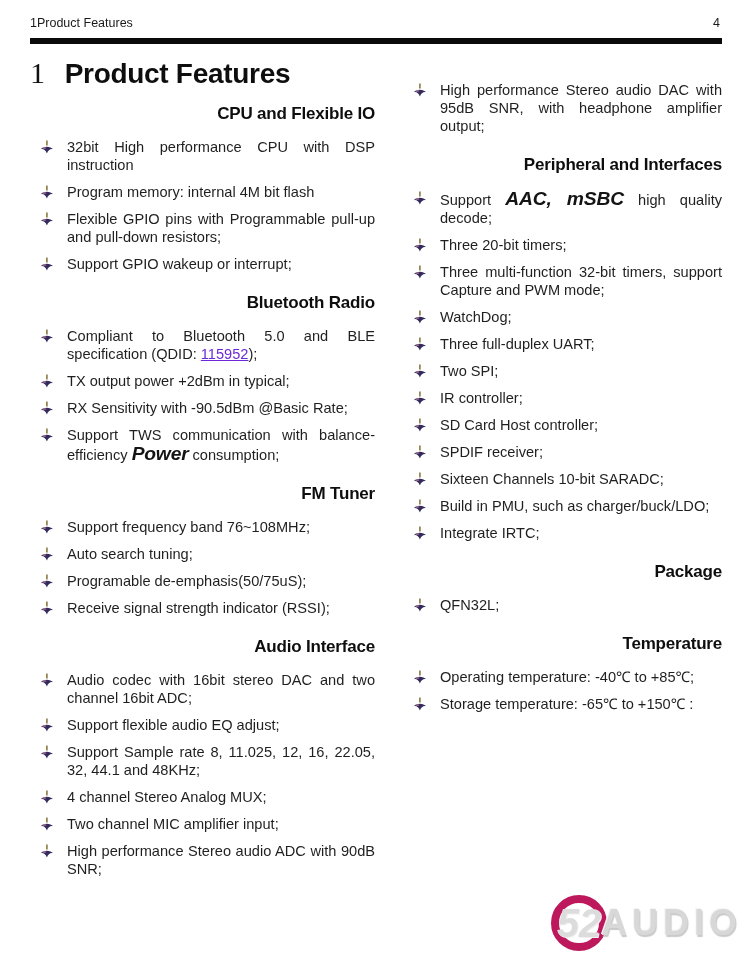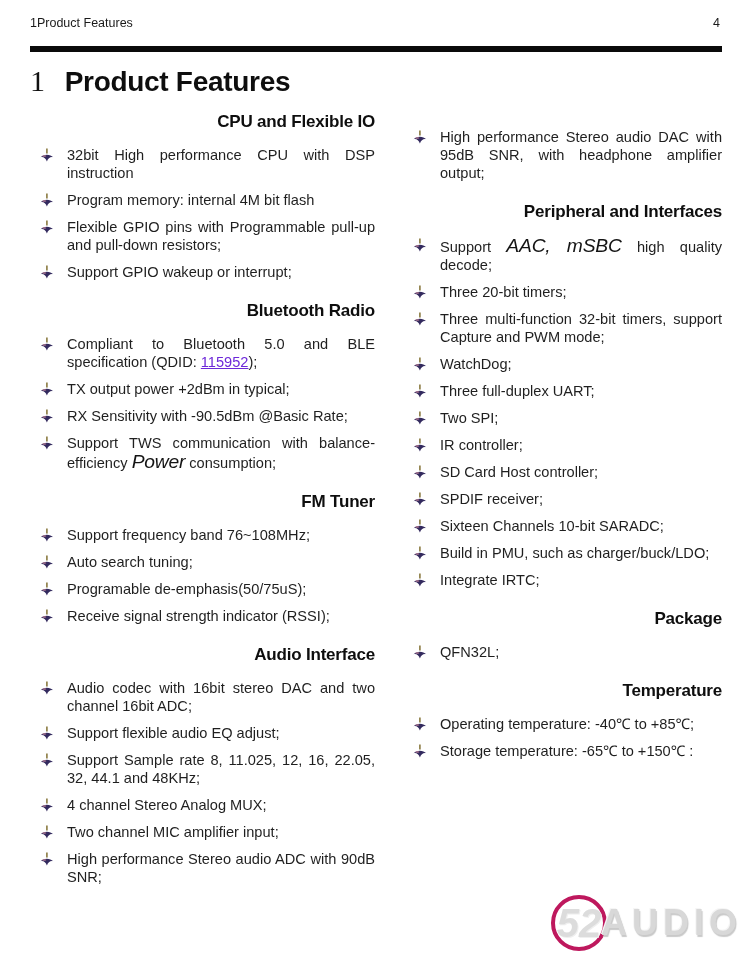--- a/index.html
+++ b/index.html
@@ -8,37 +8,37 @@
     position:relative;
     width:750px; height:965px;
     background:#ffffff;
     font-family:"Liberation Sans", sans-serif;
     color:#222222;
     overflow:hidden;
   }
   
   .runhead {
     display:flex; justify-content:space-between; align-items:flex-end;
-    padding:16px 30px 16px 30px;
+    padding:16px 30px 8px 30px;
     font-size:12.5px; color:#1a1a1a;
   }
   .rule {
     margin:0 28px 0 30px;
     height:3px;
     border-top:2px solid #0a0a0a;
     border-bottom:4px solid #0a0a0a;
   }
   
   .content {
     display:flex;
     padding:0 28px 0 30px;
   }
   .col { flex:0 0 auto; }
   .col-left  { width:345px; margin-right:28px; }
-  .col-right { width:319px; padding-top:76px; }
+  .col-right { width:319px; padding-top:37px; }
   h1 {
     margin:12px 0 8px 0;
     font-size:28px; font-weight:700; color:#0e0e0e;
     letter-spacing:-0.3px;
     display:flex; align-items:baseline;
   }
   .h1-num {
     font-family:"Liberation Serif", serif;
     font-weight:400; font-size:30px; margin-right:20px; color:#111;
   }
@@ -55,36 +55,36 @@
     flex:0 0 14px; width:14px; height:14px;
     margin:2px 13px 0 0;
   }
   .bullet svg { display:block; }
   .item-text {
     flex:1 1 auto;
     font-size:14.6px; line-height:18px; color:#1f1f1f;
     text-align:justify;
   }
   .run-emph {
-    font-weight:400; font-style:italic;
+    font-weight:700; font-style:italic;
     font-size:1.32em; line-height:1;
     letter-spacing:-0.2px; color:#141414;
   }
   .run-link {
     color:#6d28d9; text-decoration:underline; cursor:pointer;
   }
   
   .watermark {
     position:absolute; right:8px; bottom:14px;
     display:flex; align-items:center;
     color:#dadada; user-select:none;
   }
   .wm-circle {
     width:56px; height:56px; border-radius:50%;
-    border:4px solid #be185d;
+    border:8px solid #be185d;
     display:flex; align-items:center; justify-content:center;
     font-size:40px; font-weight:700; font-style:italic;
     color:#dcdcdc; margin-right:-6px;
     text-shadow:1px 1px 0 #efefef;
   }
   .wm-text {
     font-size:36px; font-weight:700; letter-spacing:5px;
     color:#d8d8d8;
     text-shadow:1px 2px 1px #c9c9c9, -1px -1px 0 #f5f5f5;
   }

